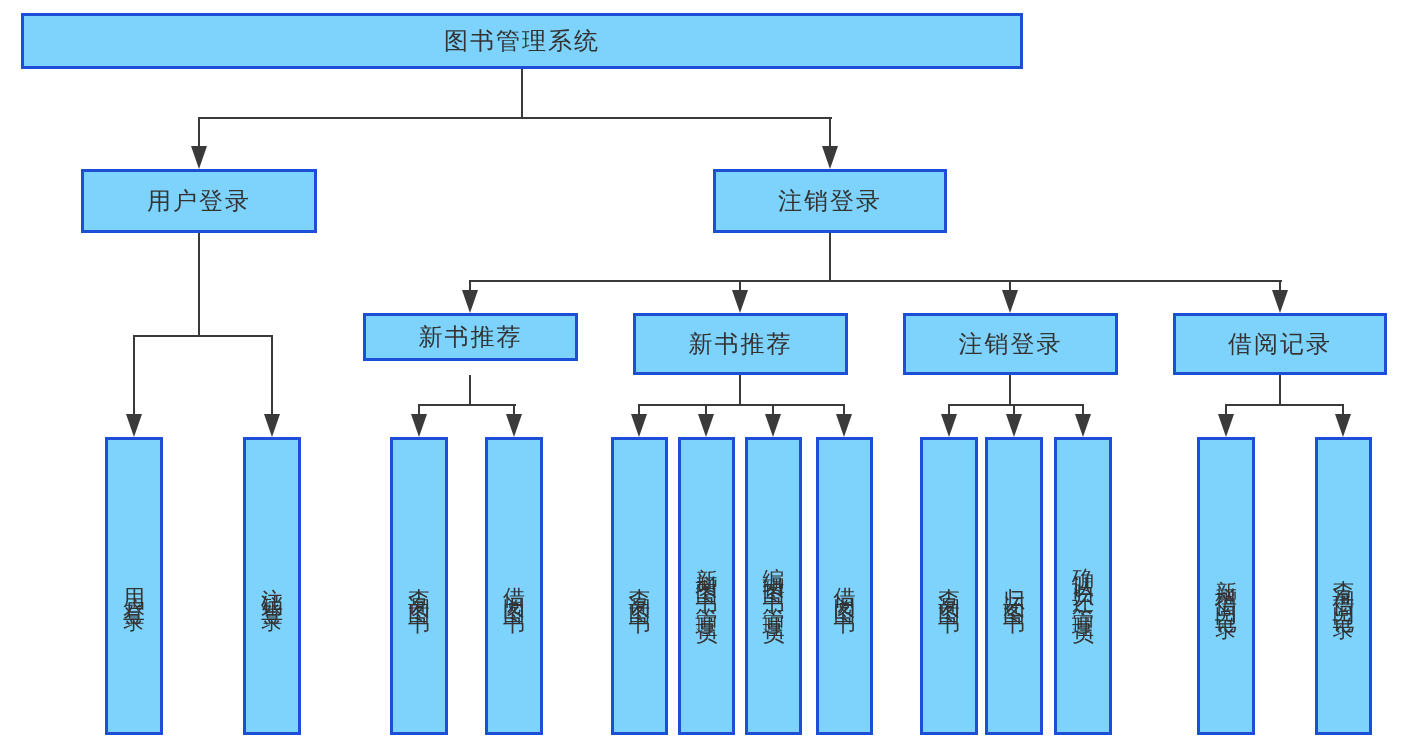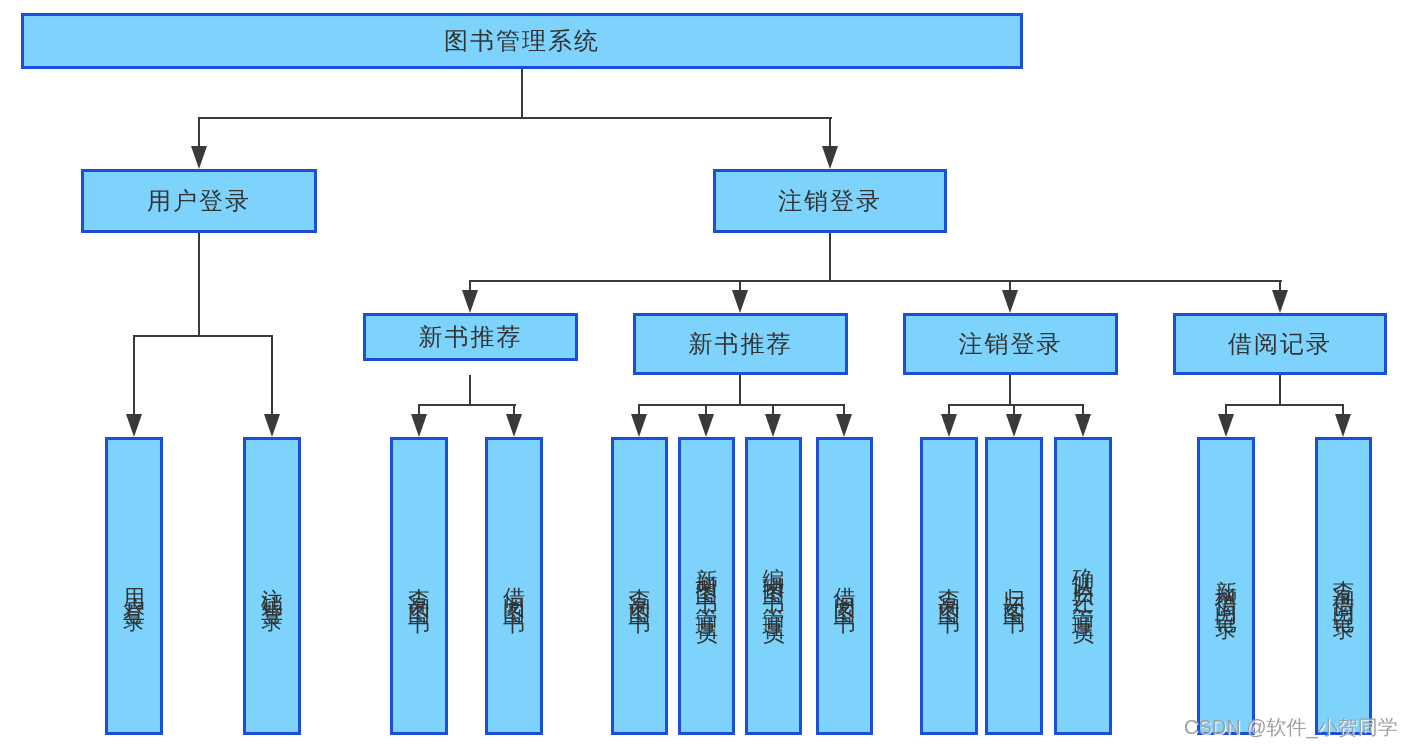--- a/index.html
+++ b/index.html
@@ -114,15 +114,14 @@
   <div class="box v" style="left:745px;top:437px;width:57px;height:298px">编辑图书（管理员）</div>
   <div class="box v" style="left:816px;top:437px;width:57px;height:298px">借阅图书</div>
 
   <div class="box v" style="left:920px;top:437px;width:58px;height:298px">查询图书</div>
   <div class="box v" style="left:985px;top:437px;width:58px;height:298px">归还图书</div>
   <div class="box v" style="left:1054px;top:437px;width:58px;height:298px">确认归还（管理员）</div>
 
   <div class="box v" style="left:1197px;top:437px;width:58px;height:298px">新增借阅记录</div>
   <div class="box v" style="left:1315px;top:437px;width:57px;height:298px">查询借阅记录</div>
 
-  <div class="watermark">CSDN @软件_小贺同学</div>
 
 </div>
 
 </body></html>

